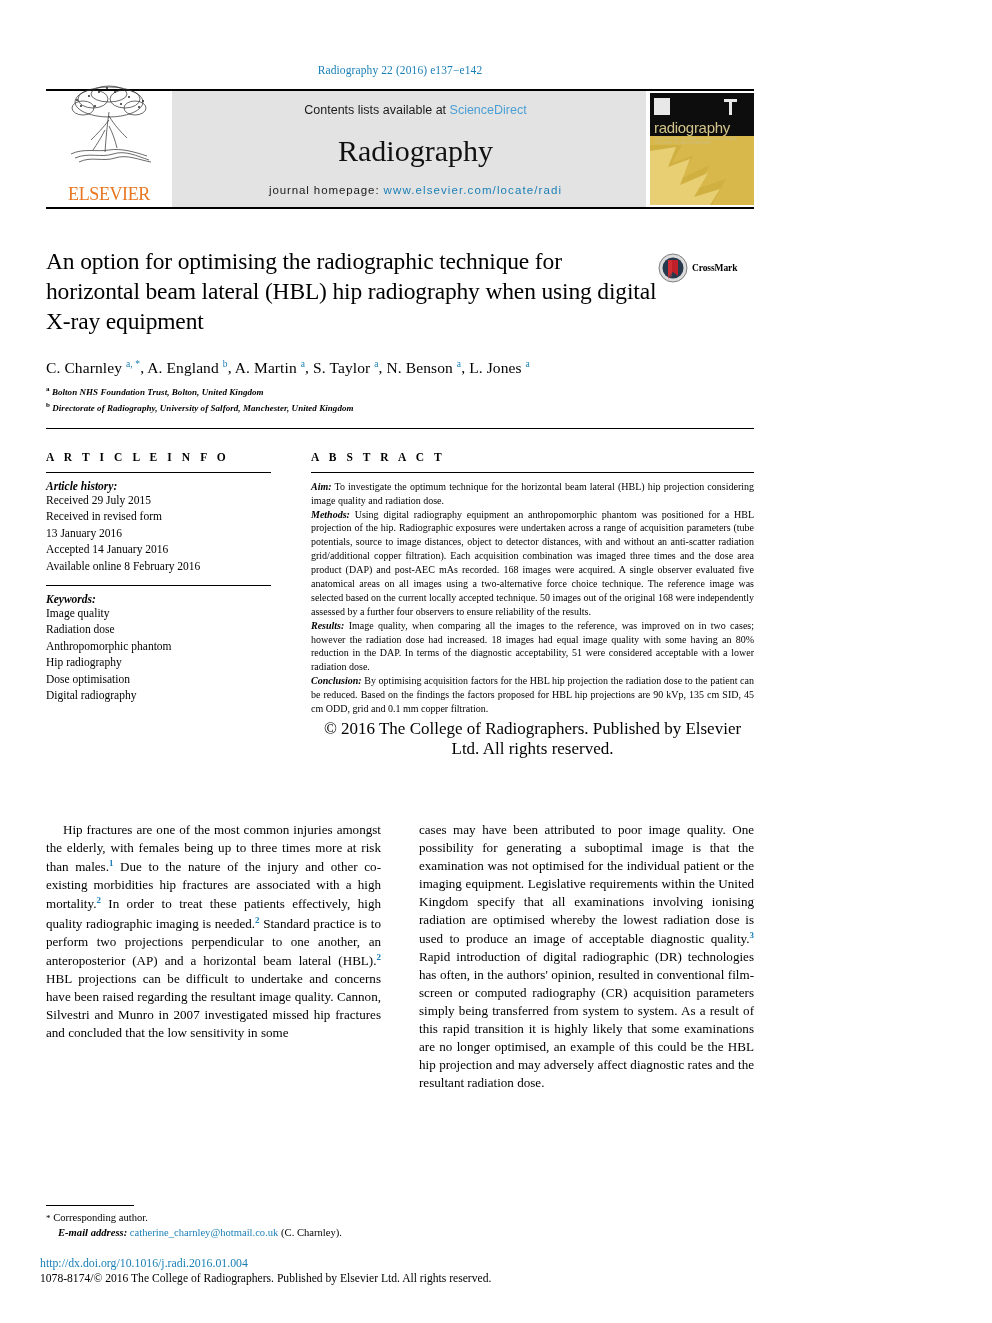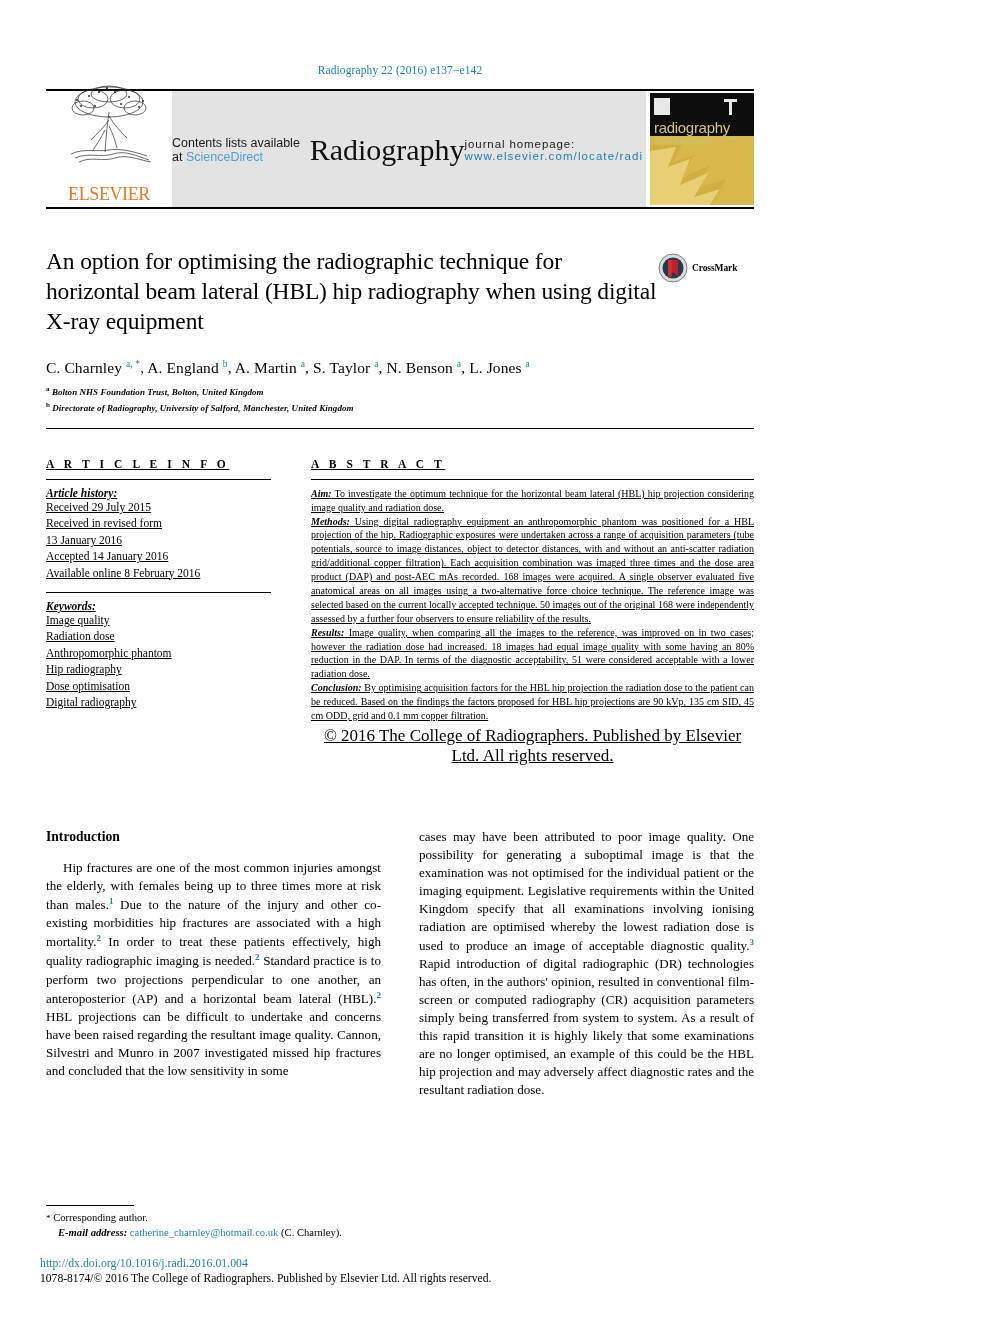--- a/index.html
+++ b/index.html
@@ -58,24 +58,24 @@
     font-size: 18px;
     letter-spacing: -0.4px;
     line-height: 1;
     margin-top: 19px;
     font-weight: 400;
   }
   .masthead-center {
     flex: 1 1 auto;
     background: #e3e3e3;
     display: flex;
-    flex-direction: row;
+    flex-direction: column;
     align-items: center;
     justify-content: space-between;
-    padding: 12px 0 11px 0;
+    padding: 12px 0 11px 13px;
     box-sizing: border-box;
   }
   .contents-line {
     font-size: 12.5px;
     font-family: "Liberation Sans", sans-serif;
     color: #1a1a1a;
   }
   .contents-line .sd {
     color: #4a9fd5;
   }
@@ -204,22 +204,21 @@
   .aff sup { font-style: normal; color: #000; font-size: 7px; }
 
   .rule-under-authors {
     border-top: 1px solid #000;
     margin-top: 13px;
   }
 
   
   .info-abstract {
     display: flex;
-    margin-top: 29px;
-    text-decoration: underline;
+    margin-top: 22px;
   }
   .col-info {
     flex: 0 0 255px;
     padding-right: 30px;
     box-sizing: border-box;
   }
   .col-abstract {
     flex: 1 1 auto;
     padding-left: 10px;
   }
@@ -468,21 +467,20 @@
         <p>
           <span class="lbl">Conclusion:</span><span> By optimising acquisition factors for the HBL hip projection the radiation dose to the patient can be reduced. Based on the findings the factors proposed for HBL hip projections are 90 kVp, 135 cm SID, 45 cm ODD, grid and 0.1 mm copper filtration.</span>
         </p>
       </div>
       <div class="copyright-line">© 2016 The College of Radiographers. Published by Elsevier Ltd. All rights reserved.</div>
     </div>
   </div>
 
   <div class="body-cols">
     <div class="body-col">
-      <h2>Introduction</h2>
       <p>Hip fractures are one of the most common injuries amongst the elderly, with females being up to three times more at risk than males.<sup>1</sup> Due to the nature of the injury and other co-existing morbidities hip fractures are associated with a high mortality.<sup>2</sup> In order to treat these patients effectively, high quality radiographic imaging is needed.<sup>2</sup> Standard practice is to perform two projections perpendicular to one another, an anteroposterior (AP) and a horizontal beam lateral (HBL).<sup>2</sup> HBL projections can be difficult to undertake and concerns have been raised regarding the resultant image quality. Cannon, Silvestri and Munro in 2007 investigated missed hip fractures and concluded that the low sensitivity in some</p>
     </div>
     <div class="body-col">
       <p class="noindent">cases may have been attributed to poor image quality. One possibility for generating a suboptimal image is that the examination was not optimised for the individual patient or the imaging equipment. Legislative requirements within the United Kingdom specify that all examinations involving ionising radiation are optimised whereby the lowest radiation dose is used to produce an image of acceptable diagnostic quality.<sup>3</sup> Rapid introduction of digital radiographic (DR) technologies has often, in the authors' opinion, resulted in conventional film-screen or computed radiography (CR) acquisition parameters simply being transferred from system to system. As a result of this rapid transition it is highly likely that some examinations are no longer optimised, an example of this could be the HBL hip projection and may adversely affect diagnostic rates and the resultant radiation dose.</p>
     </div>
   </div>
 
   <div class="footnote-block">
     <div class="footnote-rule"></div>
     <div class="footnote">

